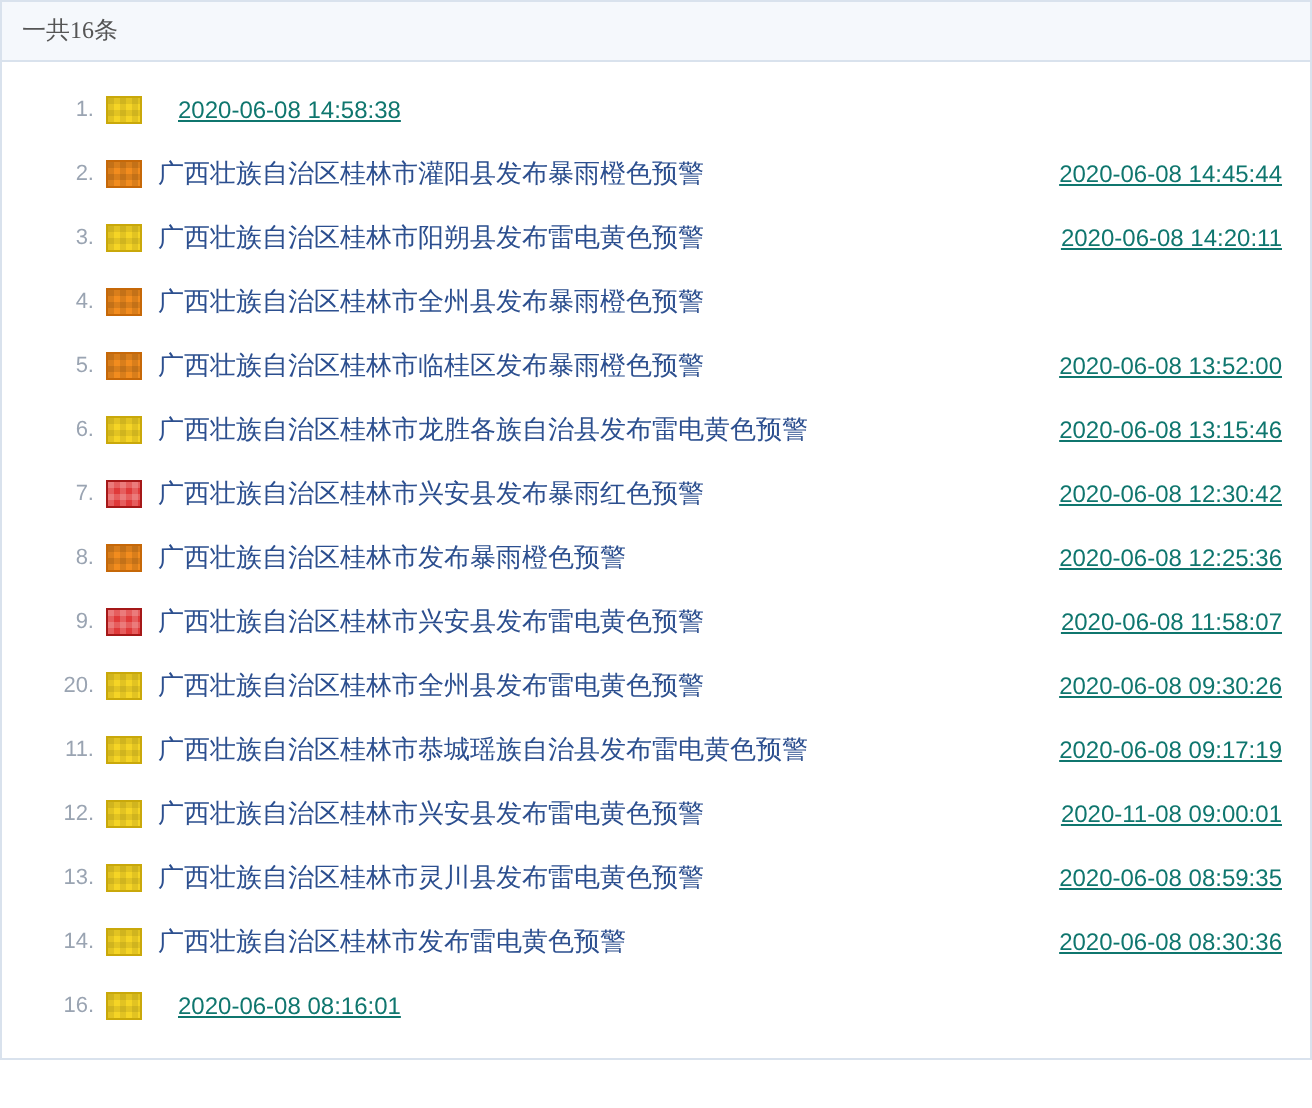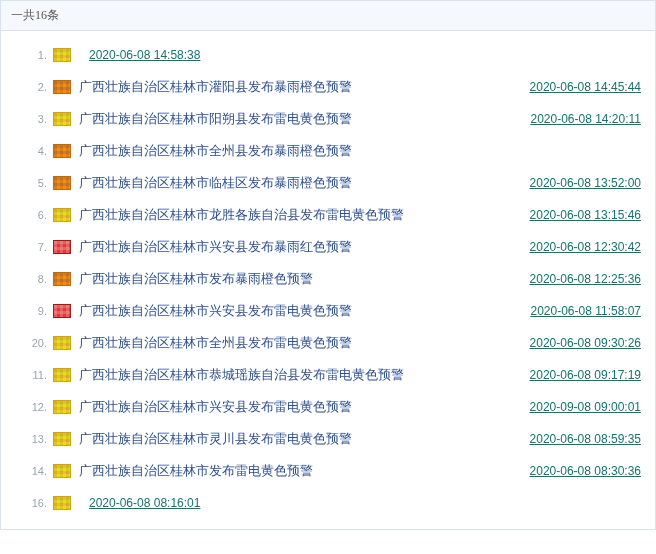--- a/index.html
+++ b/index.html
@@ -150,21 +150,21 @@
       <div class="row">
         <div class="num">11.</div>
         <div class="icon icon-yellow"></div>
         <a class="title">广西壮族自治区桂林市恭城瑶族自治县发布雷电黄色预警</a>
         <div class="time">2020-06-08 09:17:19</div>
       </div>
       <div class="row">
         <div class="num">12.</div>
         <div class="icon icon-yellow"></div>
         <a class="title">广西壮族自治区桂林市兴安县发布雷电黄色预警</a>
-        <div class="time">2020-09-08 09:00:01</div>
+        <div class="time">2020-11-08 09:00:01</div>
       </div>
       <div class="row">
         <div class="num">13.</div>
         <div class="icon icon-yellow"></div>
         <a class="title">广西壮族自治区桂林市灵川县发布雷电黄色预警</a>
         <div class="time">2020-06-08 08:59:35</div>
       </div>
       <div class="row">
         <div class="num">14.</div>
         <div class="icon icon-yellow"></div>

